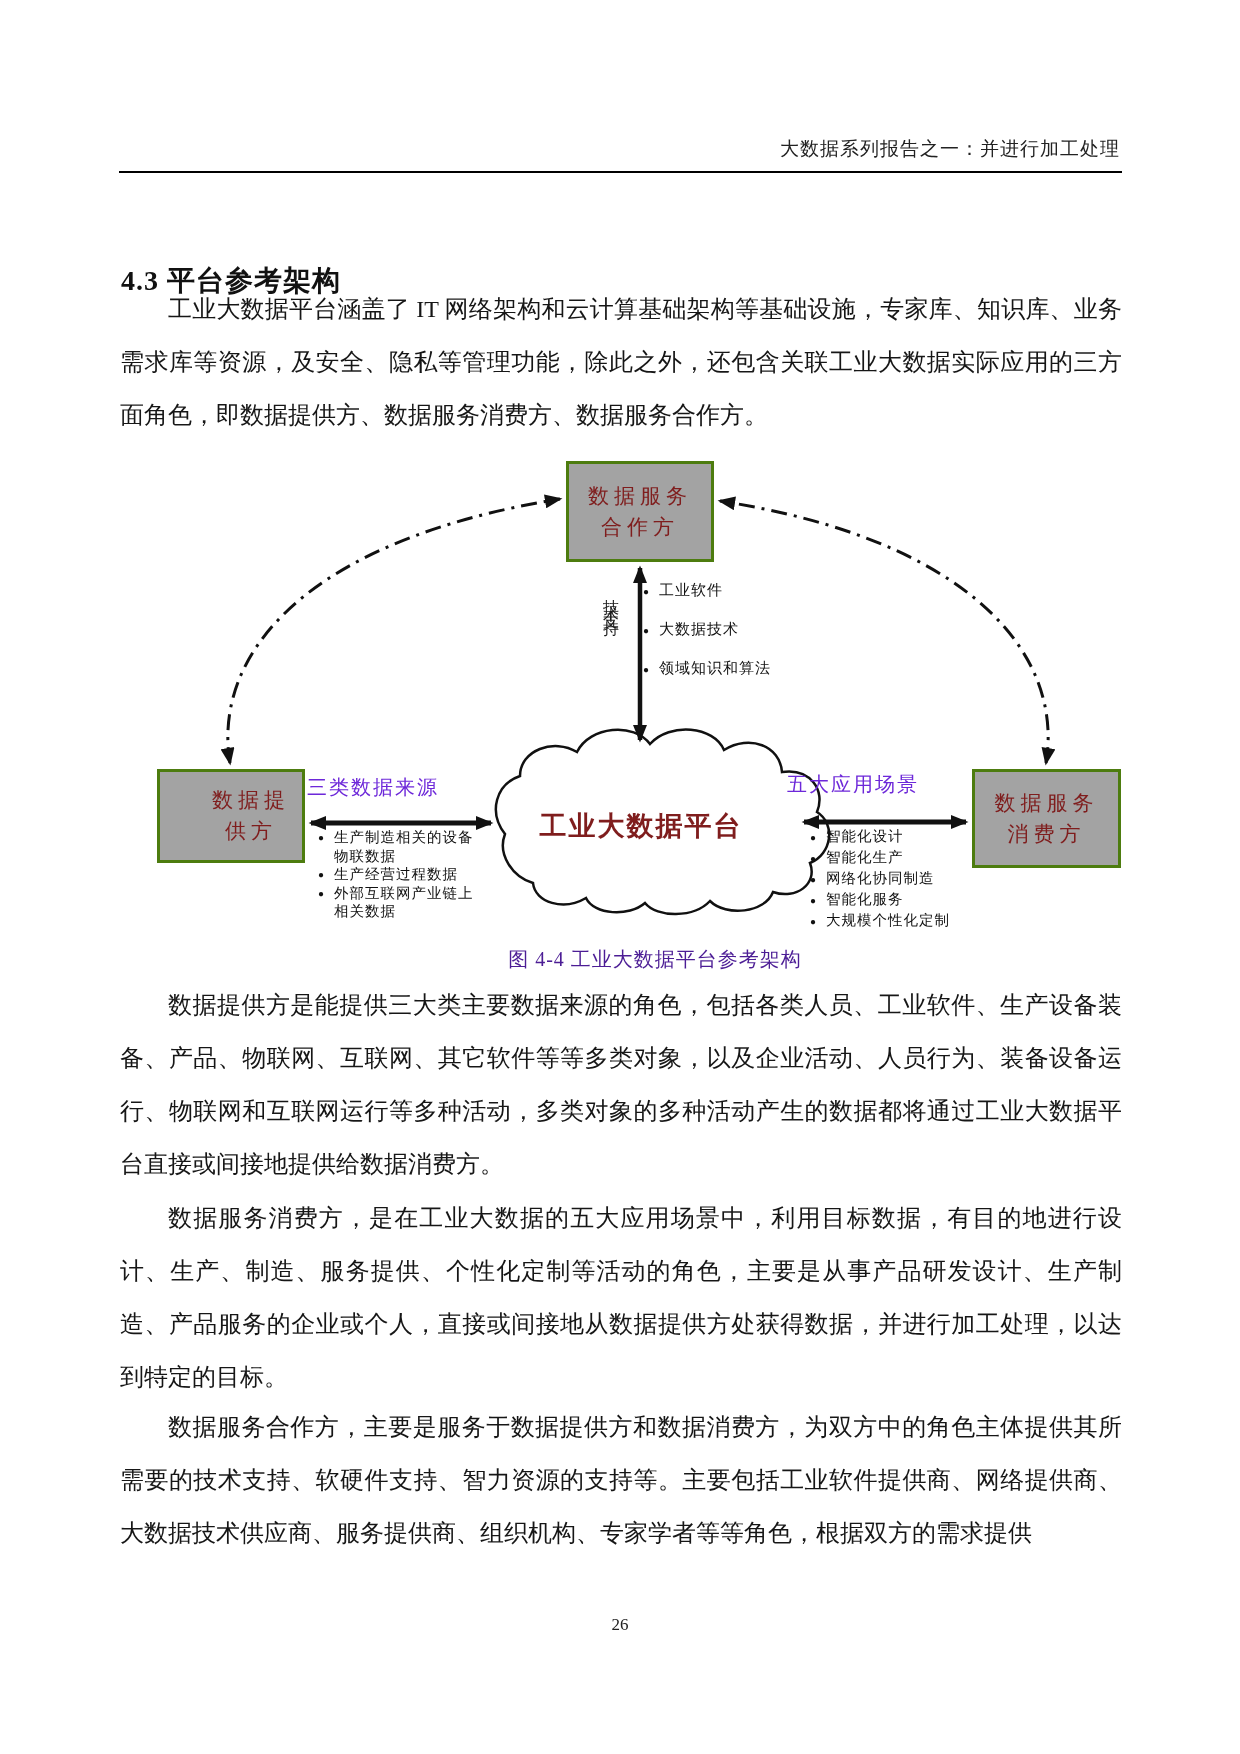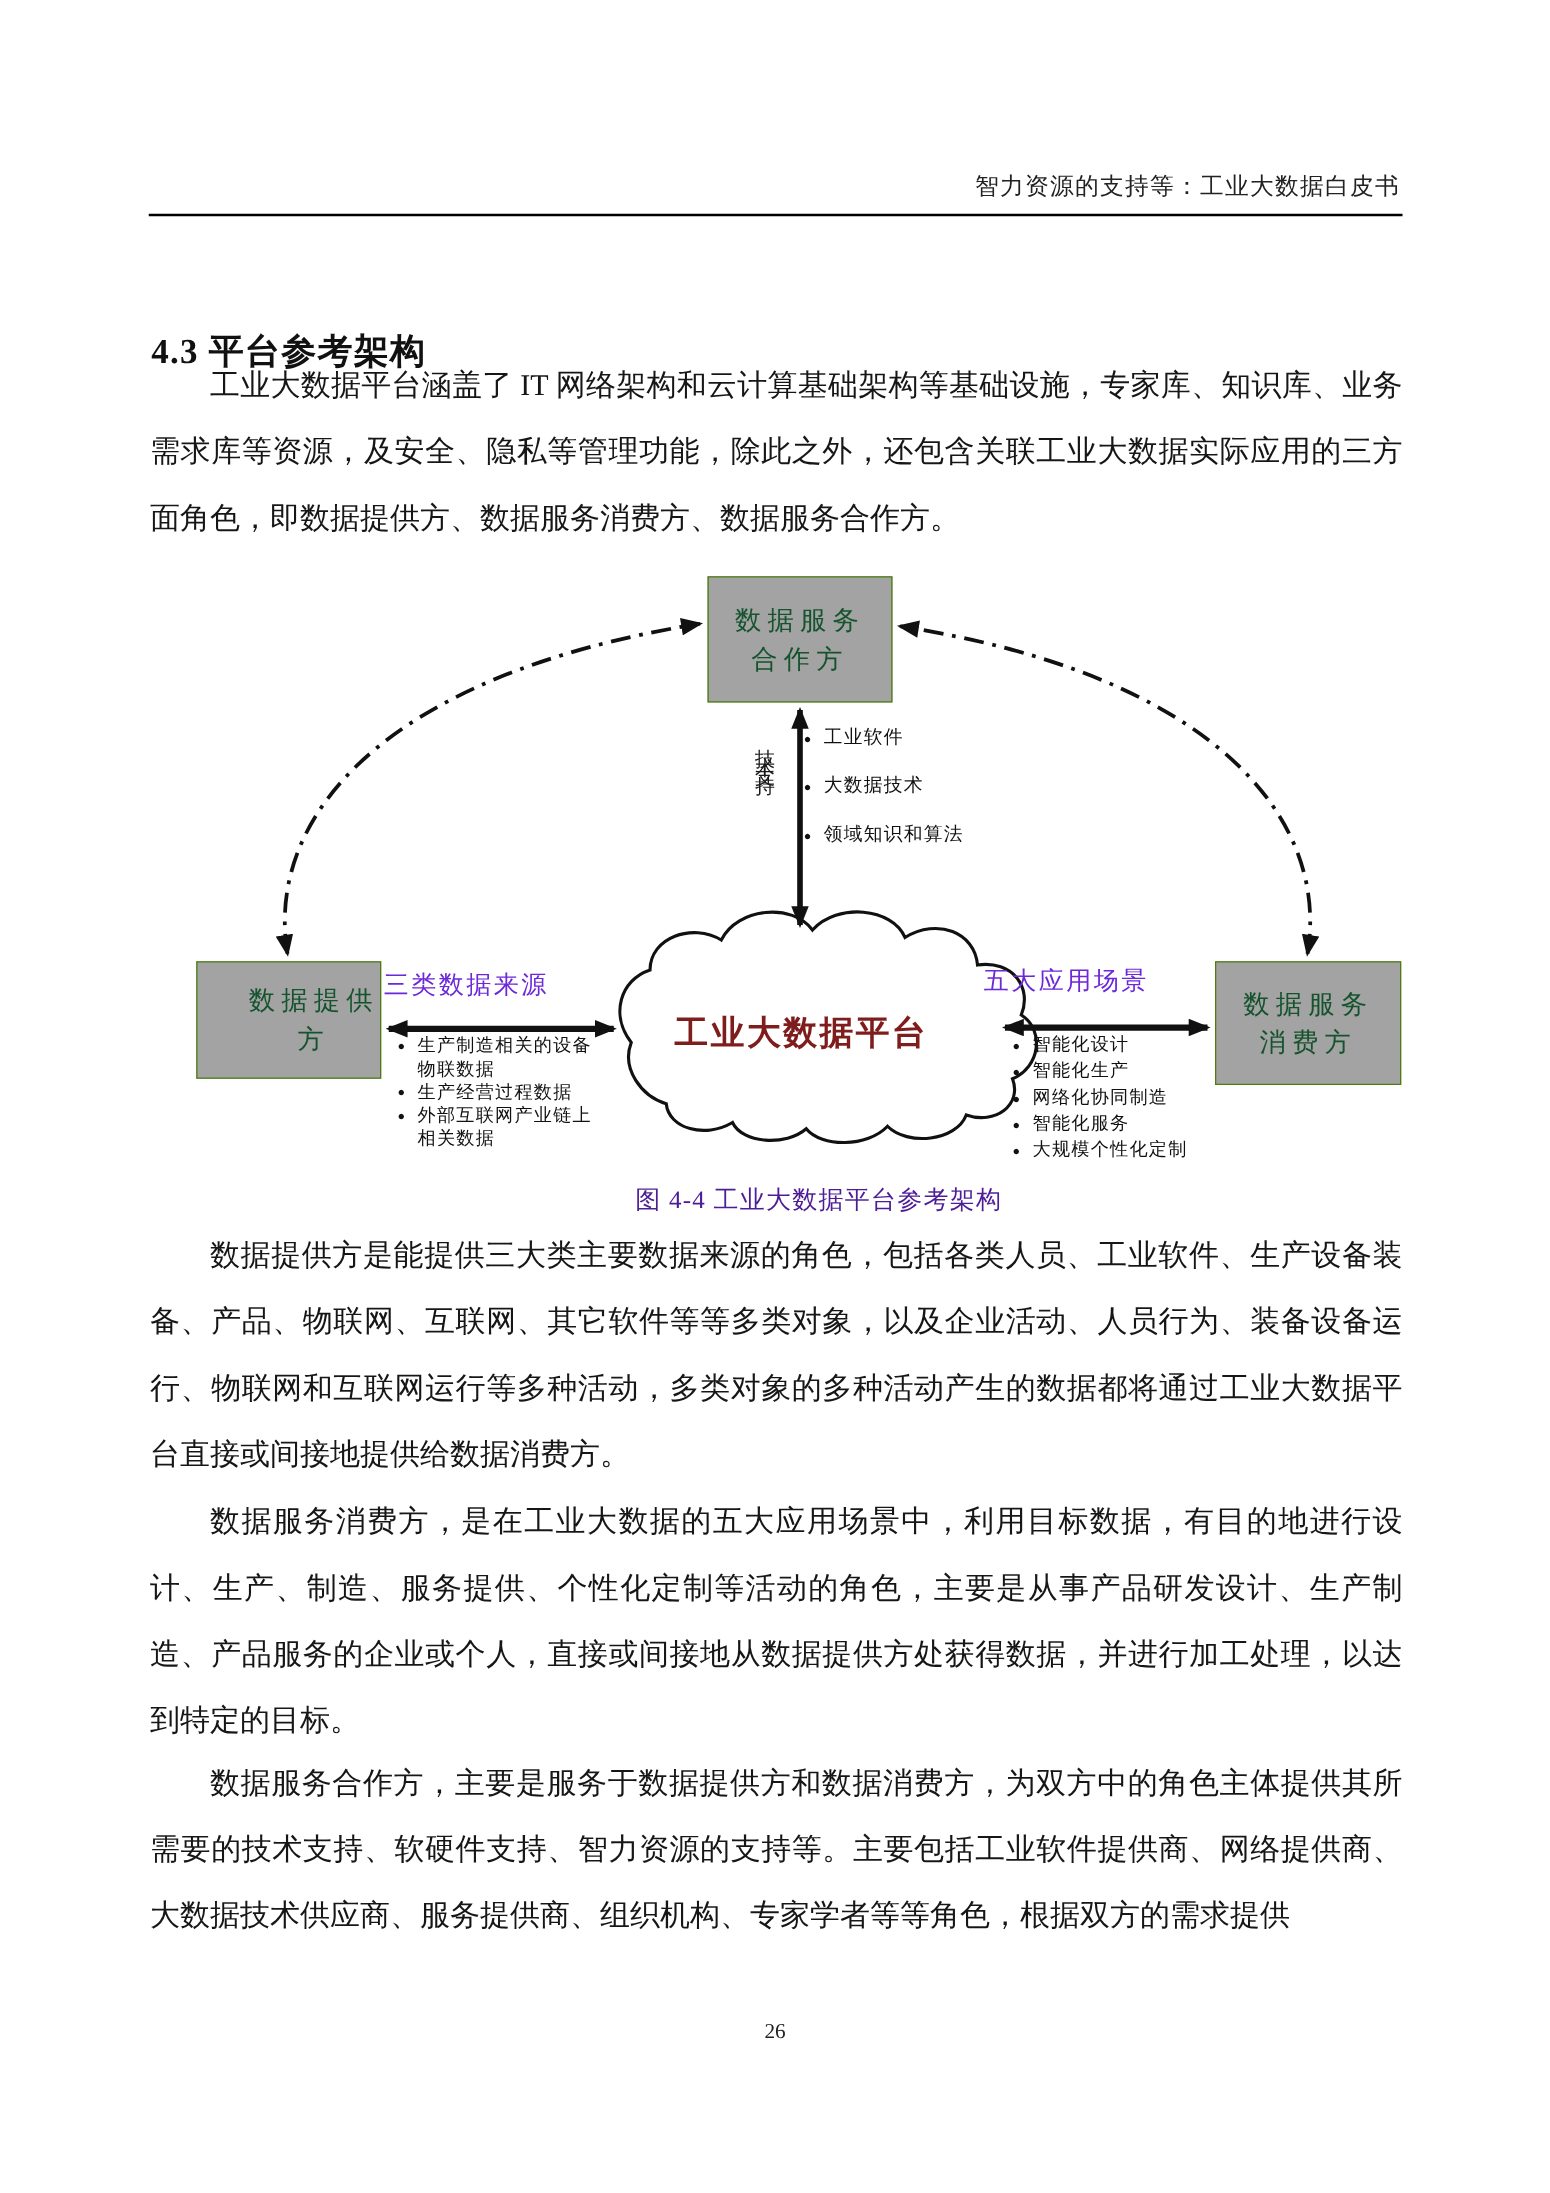--- a/index.html
+++ b/index.html
@@ -20,22 +20,22 @@
             text-align:justify; text-indent:2em; color:#161616; }
   .p1 { top:283px; }
   .p2 { top:979px; }
   .p3 { top:1192px; }
   .p4 { top:1401px; }
 
   
   .diagram { position:absolute; left:120px; top:422px; width:1010px; height:530px; }
   .fig-svg { position:absolute; left:0; top:0; }
 
-  .node { position:absolute; background:#a3a3a3; border:1px solid #4d7c0f;
-          color:#14532d; display:flex; flex-direction:column; align-items:center; justify-content:center;
+  .node { position:absolute; background:#a3a3a3; border:3px solid #4d7c0f;
+          color:#7f1d1d; display:flex; flex-direction:column; align-items:center; justify-content:center;
           font-size:21px; letter-spacing:5px; line-height:31px; text-align:center; }
   .node-top      { left:446px; top:39px;  width:148px; height:101px; }
   .node-provider { left:37px;  top:347px; width:148px; height:94px;padding-left:40px; }
   .node-consumer { left:852px; top:347px; width:149px; height:99px; }
 
   .cloud-label { position:absolute; left:376px; top:386px; width:290px; text-align:center;
                  font-size:27px; font-weight:bold; letter-spacing:2px; color:#7f1d1d; }
 
   .arrow-label { position:absolute; font-size:20px; color:#6d28d9; letter-spacing:2px; }
   .lbl-sources   { left:187px; top:352px; width:180px; }
@@ -62,21 +62,21 @@
                  text-align:center; font-size:20px; letter-spacing:1px; color:#4c1d95; }
 
   .page-number { position:absolute; top:1615px; left:0; width:100%; text-align:center;
                  font-size:17px; color:#222; }
 </style>
 </head>
 <body>
 
 <div class="page">
 
-  <div class="header-text">智力资源的支持等：工业大数据白皮书</div>
+  <div class="header-text">大数据系列报告之一：并进行加工处理</div>
   <div class="header-rule"></div>
 
   <h1 class="section-title">4.3 平台参考架构</h1>
 
   <p class="body-p p1">工业大数据平台涵盖了 IT 网络架构和云计算基础架构等基础设施，专家库、知识库、业务需求库等资源，及安全、隐私等管理功能，除此之外，还包含关联工业大数据实际应用的三方面角色，即数据提供方、数据服务消费方、数据服务合作方。</p>
 
   <figure class="diagram">
     <svg class="fig-svg" width="1010" height="530" viewBox="0 0 1010 530">
       <defs>
         <marker id="ah" viewBox="0 0 10 8" refX="8.6" refY="4" markerWidth="18" markerHeight="14" orient="auto-start-reverse" markerUnits="userSpaceOnUse">

